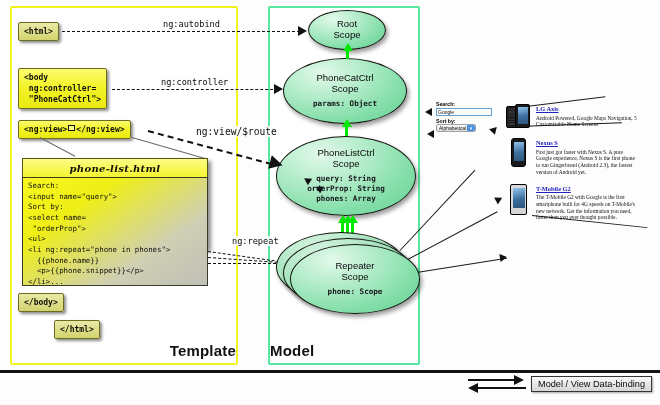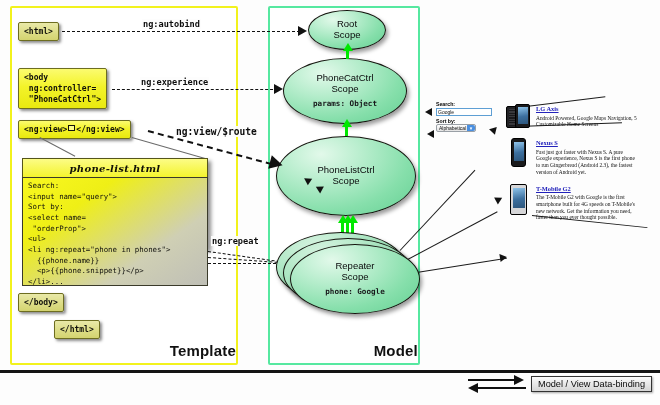--- a/index.html
+++ b/index.html
@@ -18,21 +18,21 @@
     border-radius: 2px;
   }
   #col-template { left: 10px;  top: 6px;  width: 228px; height: 359px; border: 2px solid #f2f21c; }
   #col-model    { left: 268px; top: 6px;  width: 152px; height: 359px; border: 2px solid #56e8a0; }
   #col-view     { left: 431px; top: 6px;  width: 219px; height: 359px; border: 2px solid #6a50e0; }
 
   .column-label {
     position: absolute;
     bottom: 4px;
     width: 100%;
-    text-align: right;
+    text-align: left;
     font-size: 15px;
     font-weight: 700;
     color: #111;
     letter-spacing: .2px;
   }
   #col-template .column-label { text-align: right; padding-left: 40px; }
 
   
   .tagbox {
     position: absolute;
@@ -152,25 +152,26 @@
     position:absolute; height:0; border-top:1px solid #1b1b1b; transform-origin: 0 50%;
   }
   .arrowhead.small {
     border-top-width:4px; border-bottom-width:4px; border-left-width:7px;
   }
 
   .edge-label {
     position: absolute;
     font-family: "DejaVu Sans Mono", monospace;
     font-size: 8.6px;
-    font-weight: 700;
+    font-weight: 400;
     color: #0d0d0d;
     background: rgba(253,253,253,.92);
     padding: 0 1px;
     white-space: nowrap;
+    margin-left: 20px;
   }
   .edge-label.big { font-size: 9.6px; }
 
   
   #view-form { position:absolute; left:436px; top:101px; width:62px; }
   .vf-label {
     font-family:"Liberation Sans", sans-serif;
     font-size:5.2px; font-weight:700; color:#000; line-height:1.2; margin-bottom:.5px;
   }
   #vf-input {
@@ -298,28 +299,31 @@
 
   <div class="scope" id="scope-catctrl">
     <div class="s-title" style="white-space:pre-line">PhoneCatCtrl
 Scope</div>
     <div class="s-props">params: Object</div>
   </div>
 
   <div class="scope" id="scope-listctrl">
     <div class="s-title" style="white-space:pre-line">PhoneListCtrl
 Scope</div>
+    <div class="s-props">query: String
+orderProp: String
+phones: Array</div>
   </div>
 
   <div class="scope stack-back" id="scope-rep-b2"></div>
   <div class="scope stack-back" id="scope-rep-b1"></div>
   <div class="scope" id="scope-repeater">
     <div class="s-title" style="white-space:pre-line">Repeater
 Scope</div>
-    <div class="s-props">phone: Google</div>
+    <div class="s-props">phone: Scope</div>
   </div>
 
   <div class="inherit" style="left:346px; top:52px;">
     <div class="shaft" style="height:9px; top:-2px;"></div>
       <div class="head" style="top:-9px;"></div>
   </div>
   <div class="inherit" style="left:345px; top:128px;">
     <div class="shaft" style="height:10px; top:-2px;"></div>
       <div class="head" style="top:-9px;"></div>
   </div>
@@ -335,21 +339,21 @@
     <div class="shaft" style="height:18px; top:0px;"></div>
       <div class="head" style="top:-7px;"></div>
   </div>
 
   <div class="dashline" style="left:62px; top:31px; width:238px;"></div>
   <div class="arrowhead" style="left:298px; top:26px;"></div>
   <div class="edge-label" style="left:142px; top:19px;">ng:autobind</div>
 
   <div class="dashline" style="left:112px; top:89px; width:166px;"></div>
   <div class="arrowhead" style="left:274px; top:84px;"></div>
-  <div class="edge-label" style="left:140px; top:77px;">ng:experience</div>
+  <div class="edge-label" style="left:140px; top:77px;">ng:controller</div>
 
   <div class="dashline thick" style="left:148px; top:130px; width:128px; transform:rotate(15deg);"></div>
   <div class="arrowhead" style="left:270px; top:155px; transform:rotate(15deg); border-left-width:13px; border-top-width:7px; border-bottom-width:7px;"></div>
   <div class="edge-label big" style="left:175px; top:126px;">ng:view/$route</div>
 
   <div class="dashline" style="left:208px; top:251px; width:82px; transform:rotate(8deg);"></div>
   <div class="dashline" style="left:208px; top:257px; width:80px; transform:rotate(4deg);"></div>
   <div class="dashline" style="left:208px; top:263px; width:78px; transform:rotate(0deg);"></div>
   <div class="arrowhead" style="left:284px; top:254px; transform:rotate(8deg);"></div>
   <div class="arrowhead" style="left:282px; top:261px;"></div>

